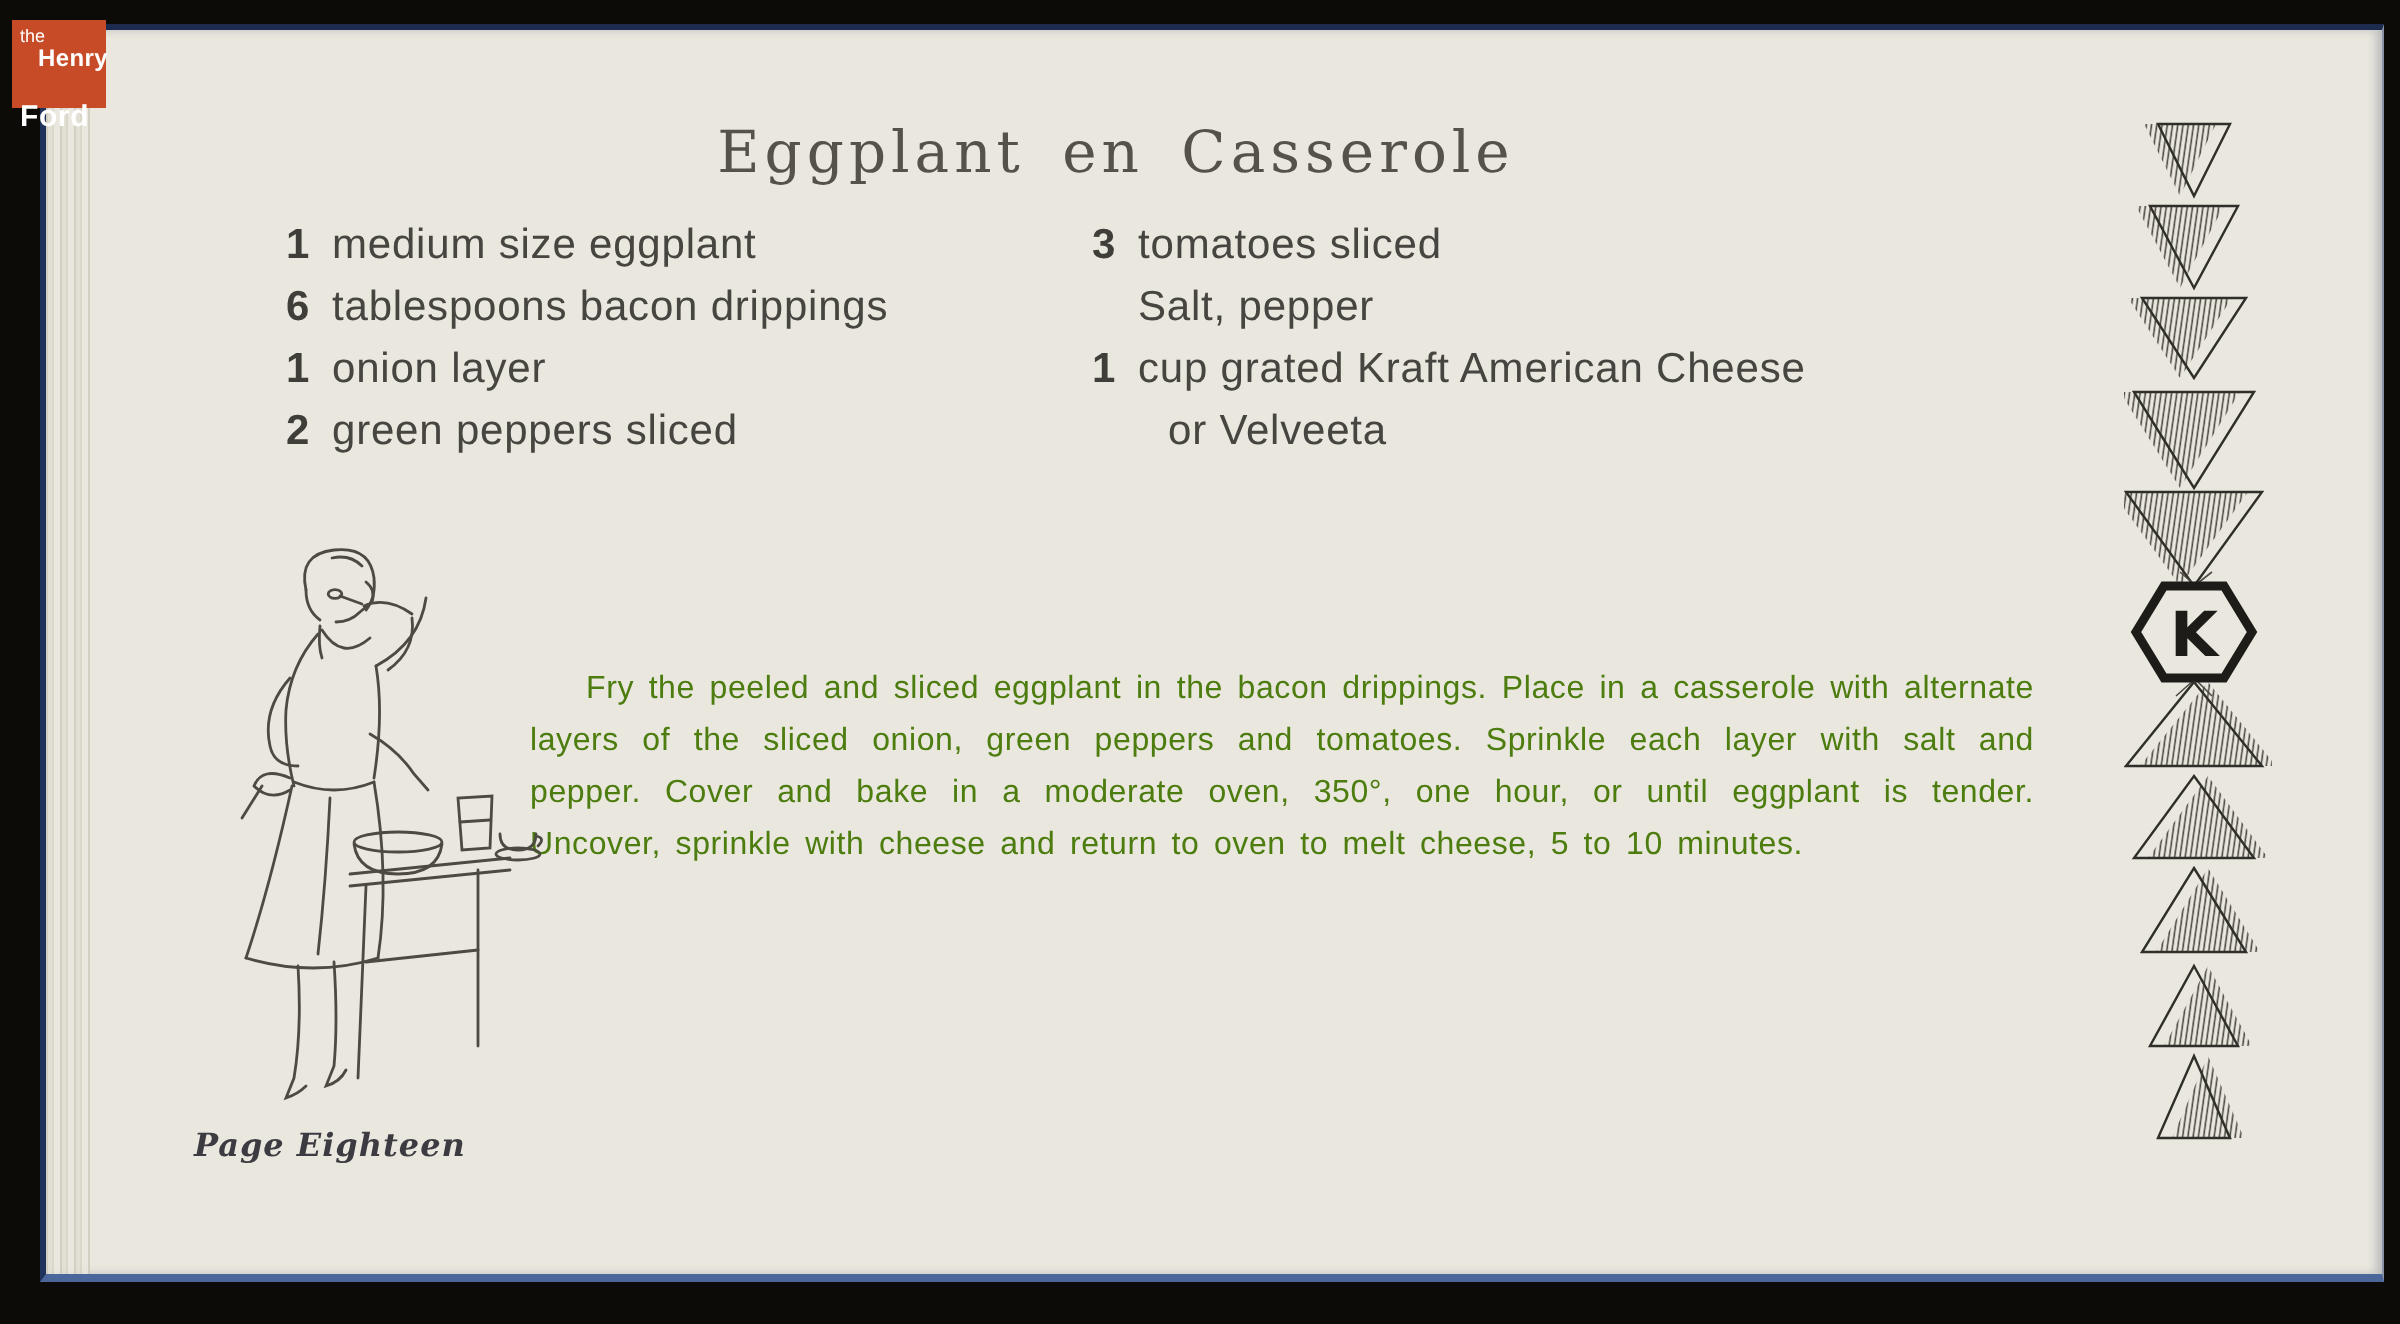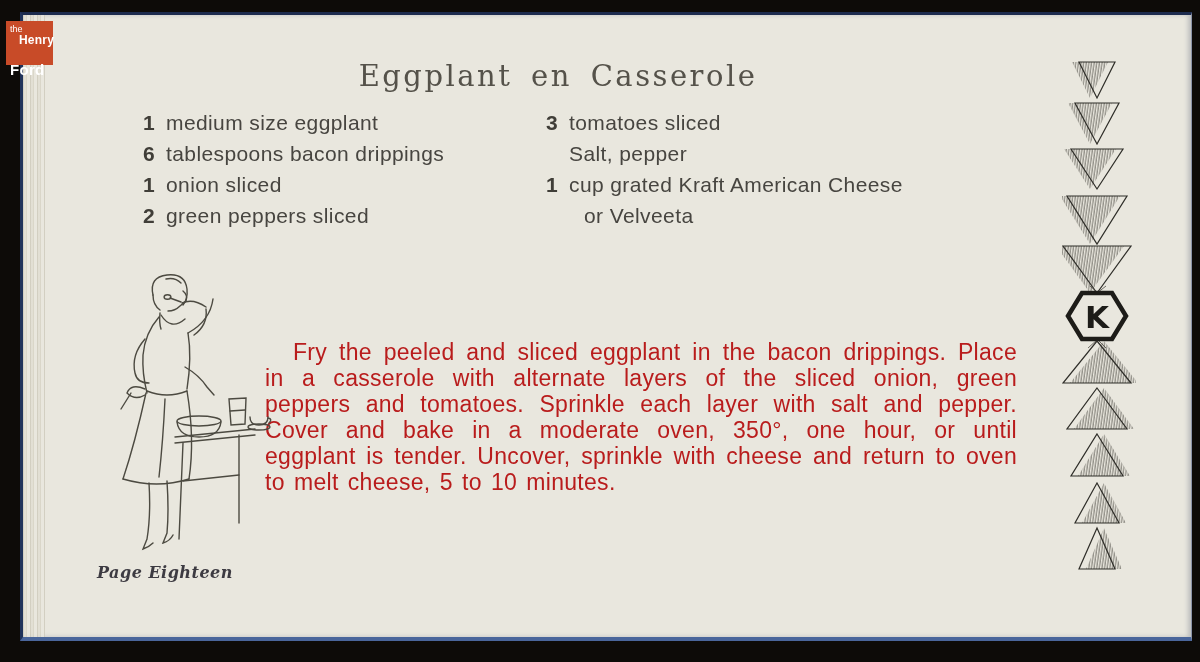--- a/index.html
+++ b/index.html
@@ -11,38 +11,38 @@
         border-top:3px solid #1c2b4e;
         border-bottom:4px solid #4a669b;
         border-left:3px solid #20335b;
         border-right:1px solid #8a93a8;
         box-shadow:inset -3px 0 4px rgba(60,70,100,.25);}
   .page-edges{position:absolute;left:0;top:0;bottom:0;width:22px;
         background:repeating-linear-gradient(90deg,
            #cbc7b8 0 1px,#e0ddd1 1px 3px,#d5d1c2 3px 4px,#e9e7de 4px 7px);
         opacity:.75;}
   
-  .hf-logo{position:absolute;left:6px;top:21px;width:47px;height:44px;
+  .hf-logo{position:absolute;left:6px;top:10px;width:47px;height:44px;
         background:#c84b28;color:#fff;z-index:5;line-height:1;
         font-family:"Liberation Sans",sans-serif;}
   .hf-the{display:block;font-size:9px;margin:4px 0 0 4px;}
   .hf-henry{display:block;font-size:12px;font-weight:bold;margin:0 0 16px 13px;letter-spacing:.2px;}
   .hf-ford{display:block;font-size:15px;font-weight:bold;margin:1px 0 0 4px;letter-spacing:.3px;}
   
   .recipe-title{position:absolute;left:115px;top:44px;width:840px;text-align:center;
         font-family:"DejaVu Serif",serif;font-size:29px;color:#55524a;
         letter-spacing:2.5px;word-spacing:7px;font-weight:400;}
   .ing-col{position:absolute;color:#474540;font-size:21px;letter-spacing:.4px;}
   .ing-left{left:120px;top:96px;}
   .ing-right{left:523px;top:96px;}
   .ing-line{height:31px;white-space:nowrap;}
   .qty{display:inline-block;width:23px;font-weight:bold;color:#403e38;}
   .indent-extra{padding-left:15px;}
   .instructions{position:absolute;left:242px;top:301px;width:752px;
-        color:#b91c1c;font-size:23px;line-height:26px;
+        color:#4d7c0f;font-size:16px;line-height:26px;
         text-align:justify;text-indent:28px;
         letter-spacing:.3px;word-spacing:2.5px;}
   .page-label{position:absolute;left:74px;top:548px;
         font-family:"DejaVu Serif",serif;font-style:italic;font-weight:bold;
         font-size:16px;color:#3d3b42;letter-spacing:.5px;}
   
   .deco-col{position:absolute;left:1062px;top:60px;}
   .illustration{position:absolute;left:64px;top:256px;}
 </style>
 </head>
@@ -56,21 +56,21 @@
     <div class="recipe-title">Eggplant en Casserole</div>
 
     <div class="ing-col ing-left">
       <div class="ing-line">
         <span class="qty">1</span><span>medium size eggplant</span>
       </div>
       <div class="ing-line">
         <span class="qty">6</span><span>tablespoons bacon drippings</span>
       </div>
       <div class="ing-line">
-        <span class="qty">1</span><span>onion sliced</span>
+        <span class="qty">1</span><span>onion layer</span>
       </div>
       <div class="ing-line">
         <span class="qty">2</span><span>green peppers sliced</span>
       </div>
     </div>
 
     <div class="ing-col ing-right">
       <div class="ing-line">
         <span class="qty">3</span><span>tomatoes sliced</span>
       </div>

